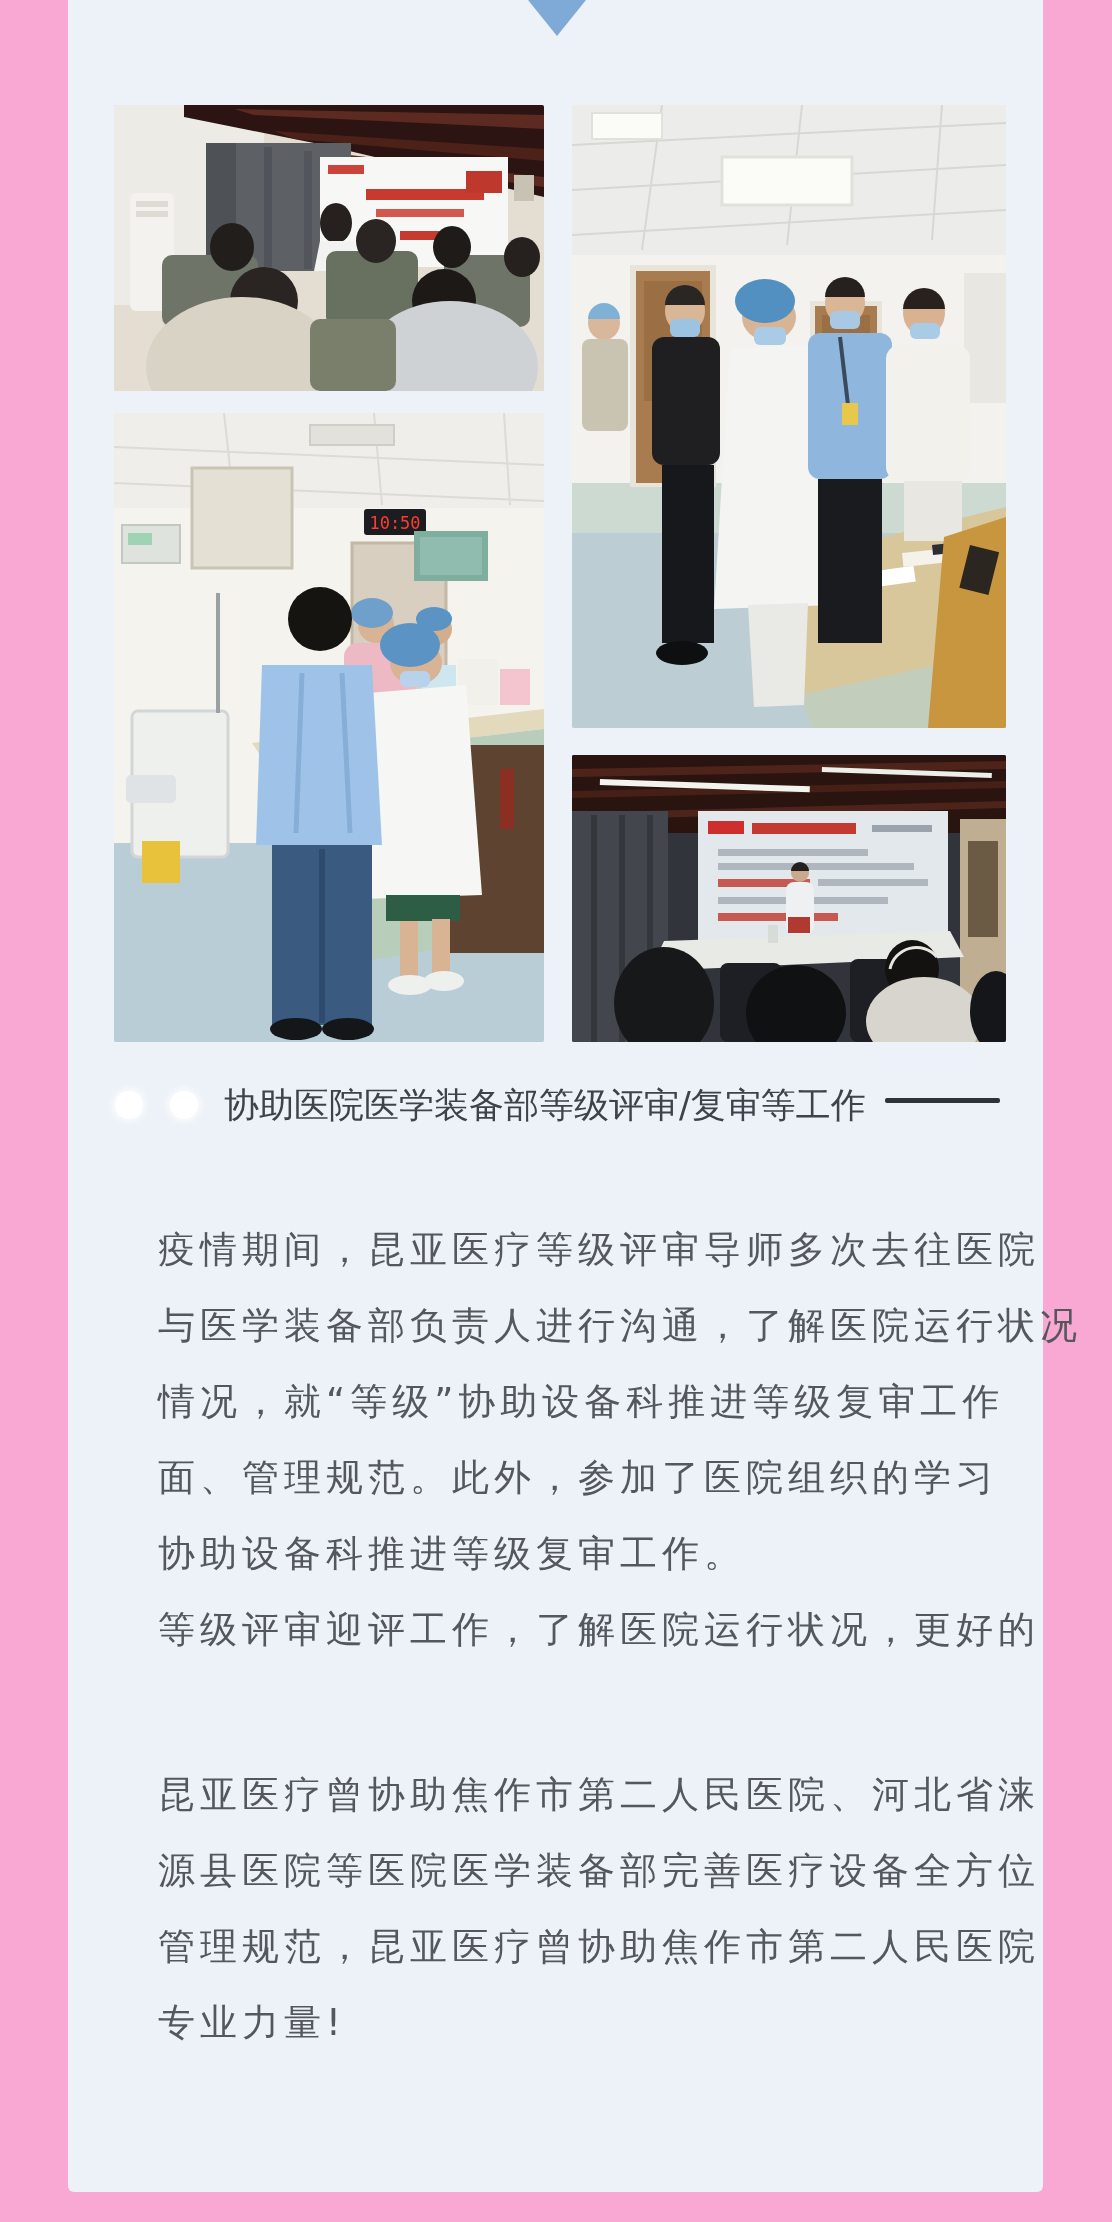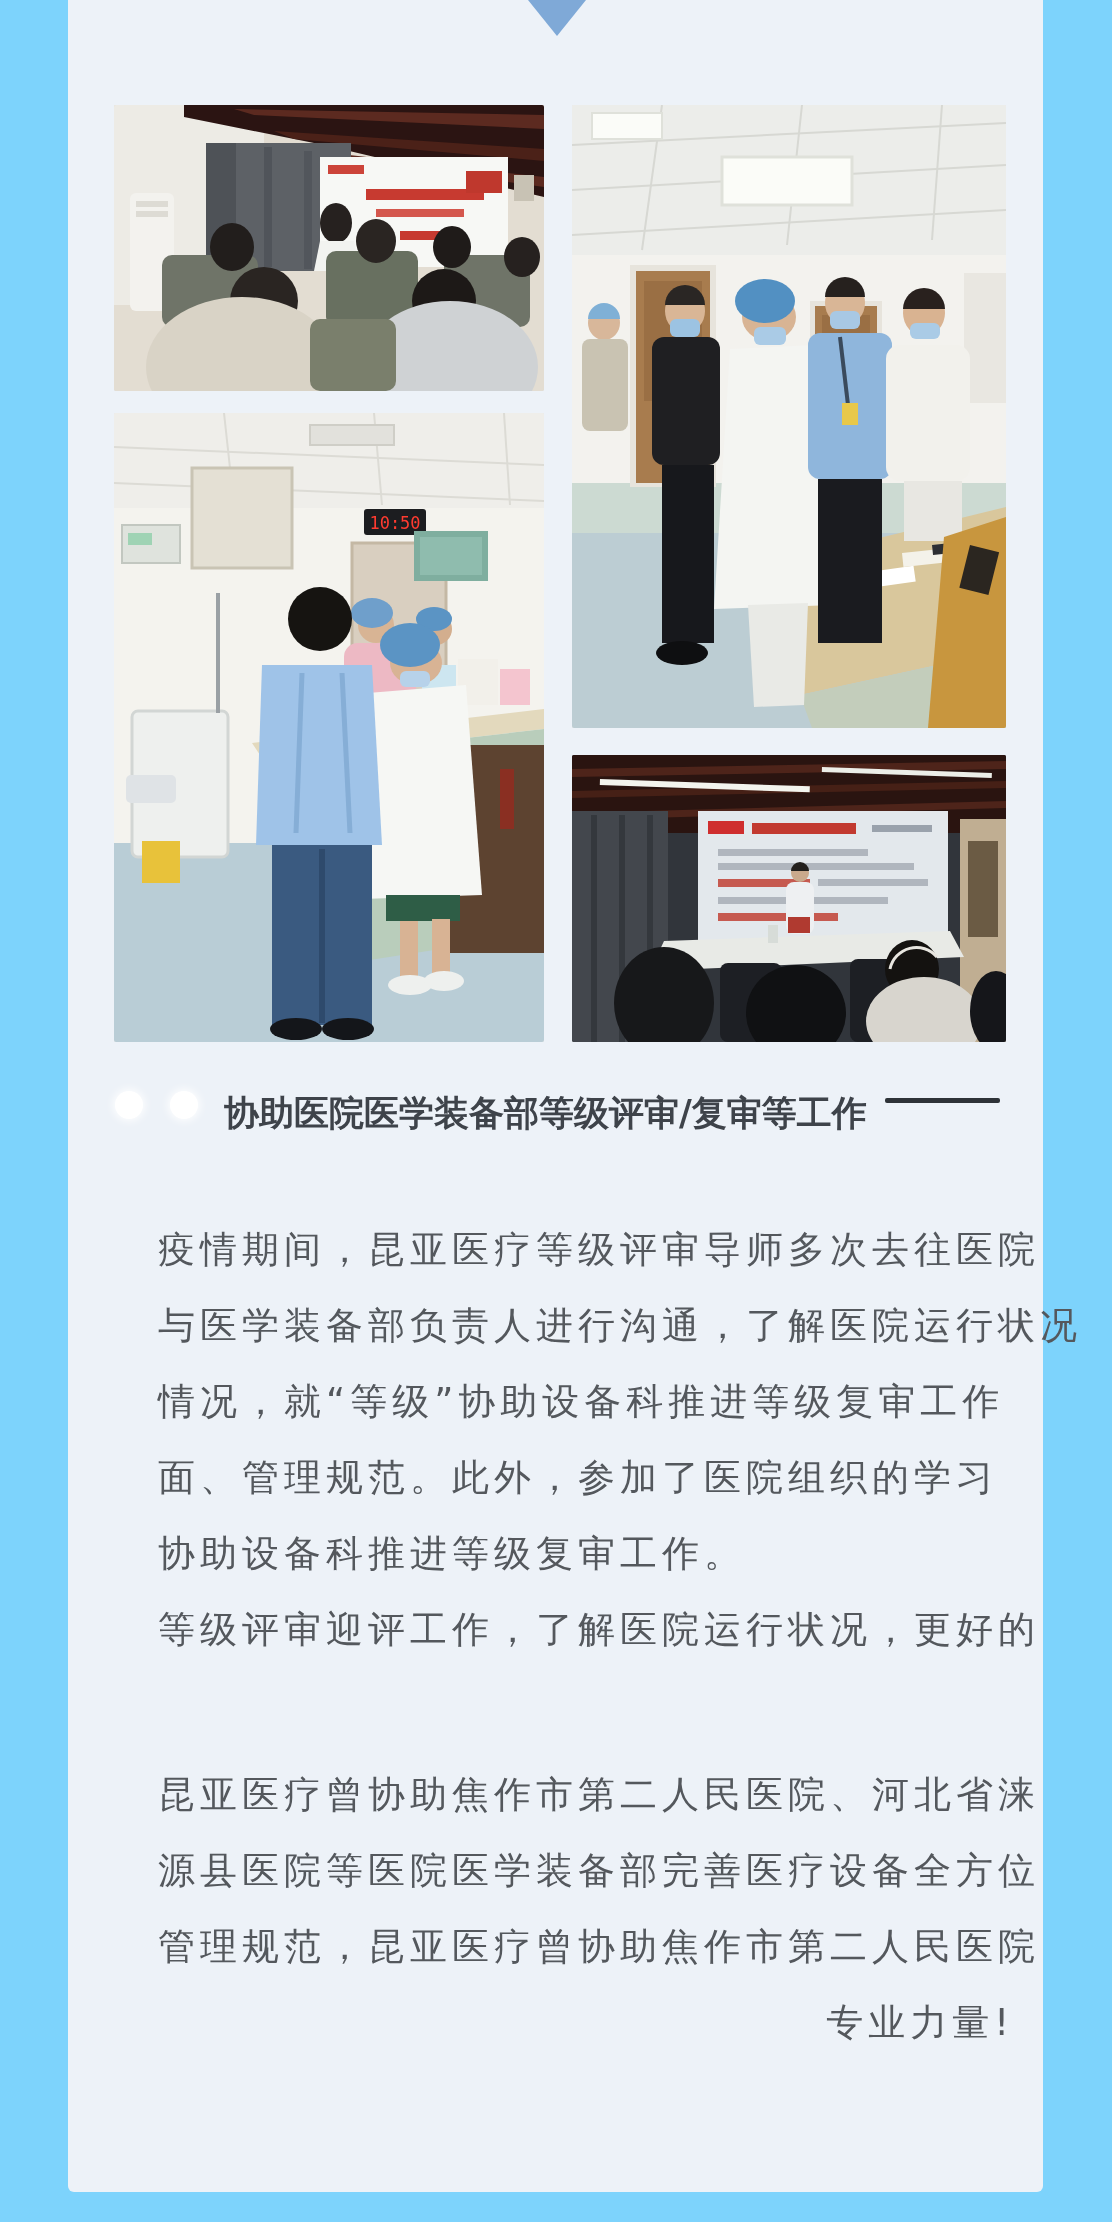--- a/index.html
+++ b/index.html
@@ -2,21 +2,21 @@
 <html><head>
 <meta charset="utf-8">
 <style>
   * { margin: 0; padding: 0; box-sizing: border-box; }
   html, body { background: #ffffff; }
   body { font-family: "DejaVu Sans", sans-serif; }
   #screen {
     position: relative;
     width: 1112px;
     height: 2222px;
-    background: #7dd3fc;
+    background: #f9a8d4;
     overflow: hidden;
   }
   .panel {
     position: absolute;
     left: 68px; top: 0;
     width: 975px; height: 2192px;
     background: #edf2f8;
     border-radius: 0 0 6px 6px;
   }
   .arrow-down {
@@ -46,44 +46,43 @@
     background: #ffffff;
     box-shadow: 0 0 8px 2px rgba(255,255,255,0.9);
   }
   #bullet-1 { left: 115px; top: 1091px; }
   #bullet-2 { left: 170px; top: 1091px; }
   .caption-title {
     position: absolute;
     left: 224px; top: 1083px;
     font-size: 35px;
     line-height: 44px;
-    font-weight: bold;
+    font-weight: normal;
     color: #3e434a;
     letter-spacing: 0px;
     white-space: nowrap;
-    margin-top: 8px;
   }
   .caption-dash {
     position: absolute;
     left: 885px; top: 1098px;
     width: 115px; height: 5px;
     background: #2e3338;
     border-radius: 2px;
   }
   .para {
     position: absolute;
     left: 114px;
     width: 900px;
     color: #54585d;
     font-size: 37px;
     line-height: 76px;
     letter-spacing: 5px;
   }
   #para-1 { top: 1212px; }
-  #para-2 { top: 1757px; text-align: right; }
+  #para-2 { top: 1757px; }
   .para .tline { white-space: nowrap; margin-left: 44px; }
 </style>
 </head>
 <body>
 
 <div id="screen">
 
   <div class="panel"></div>
 
   <div class="arrow-down"></div>

